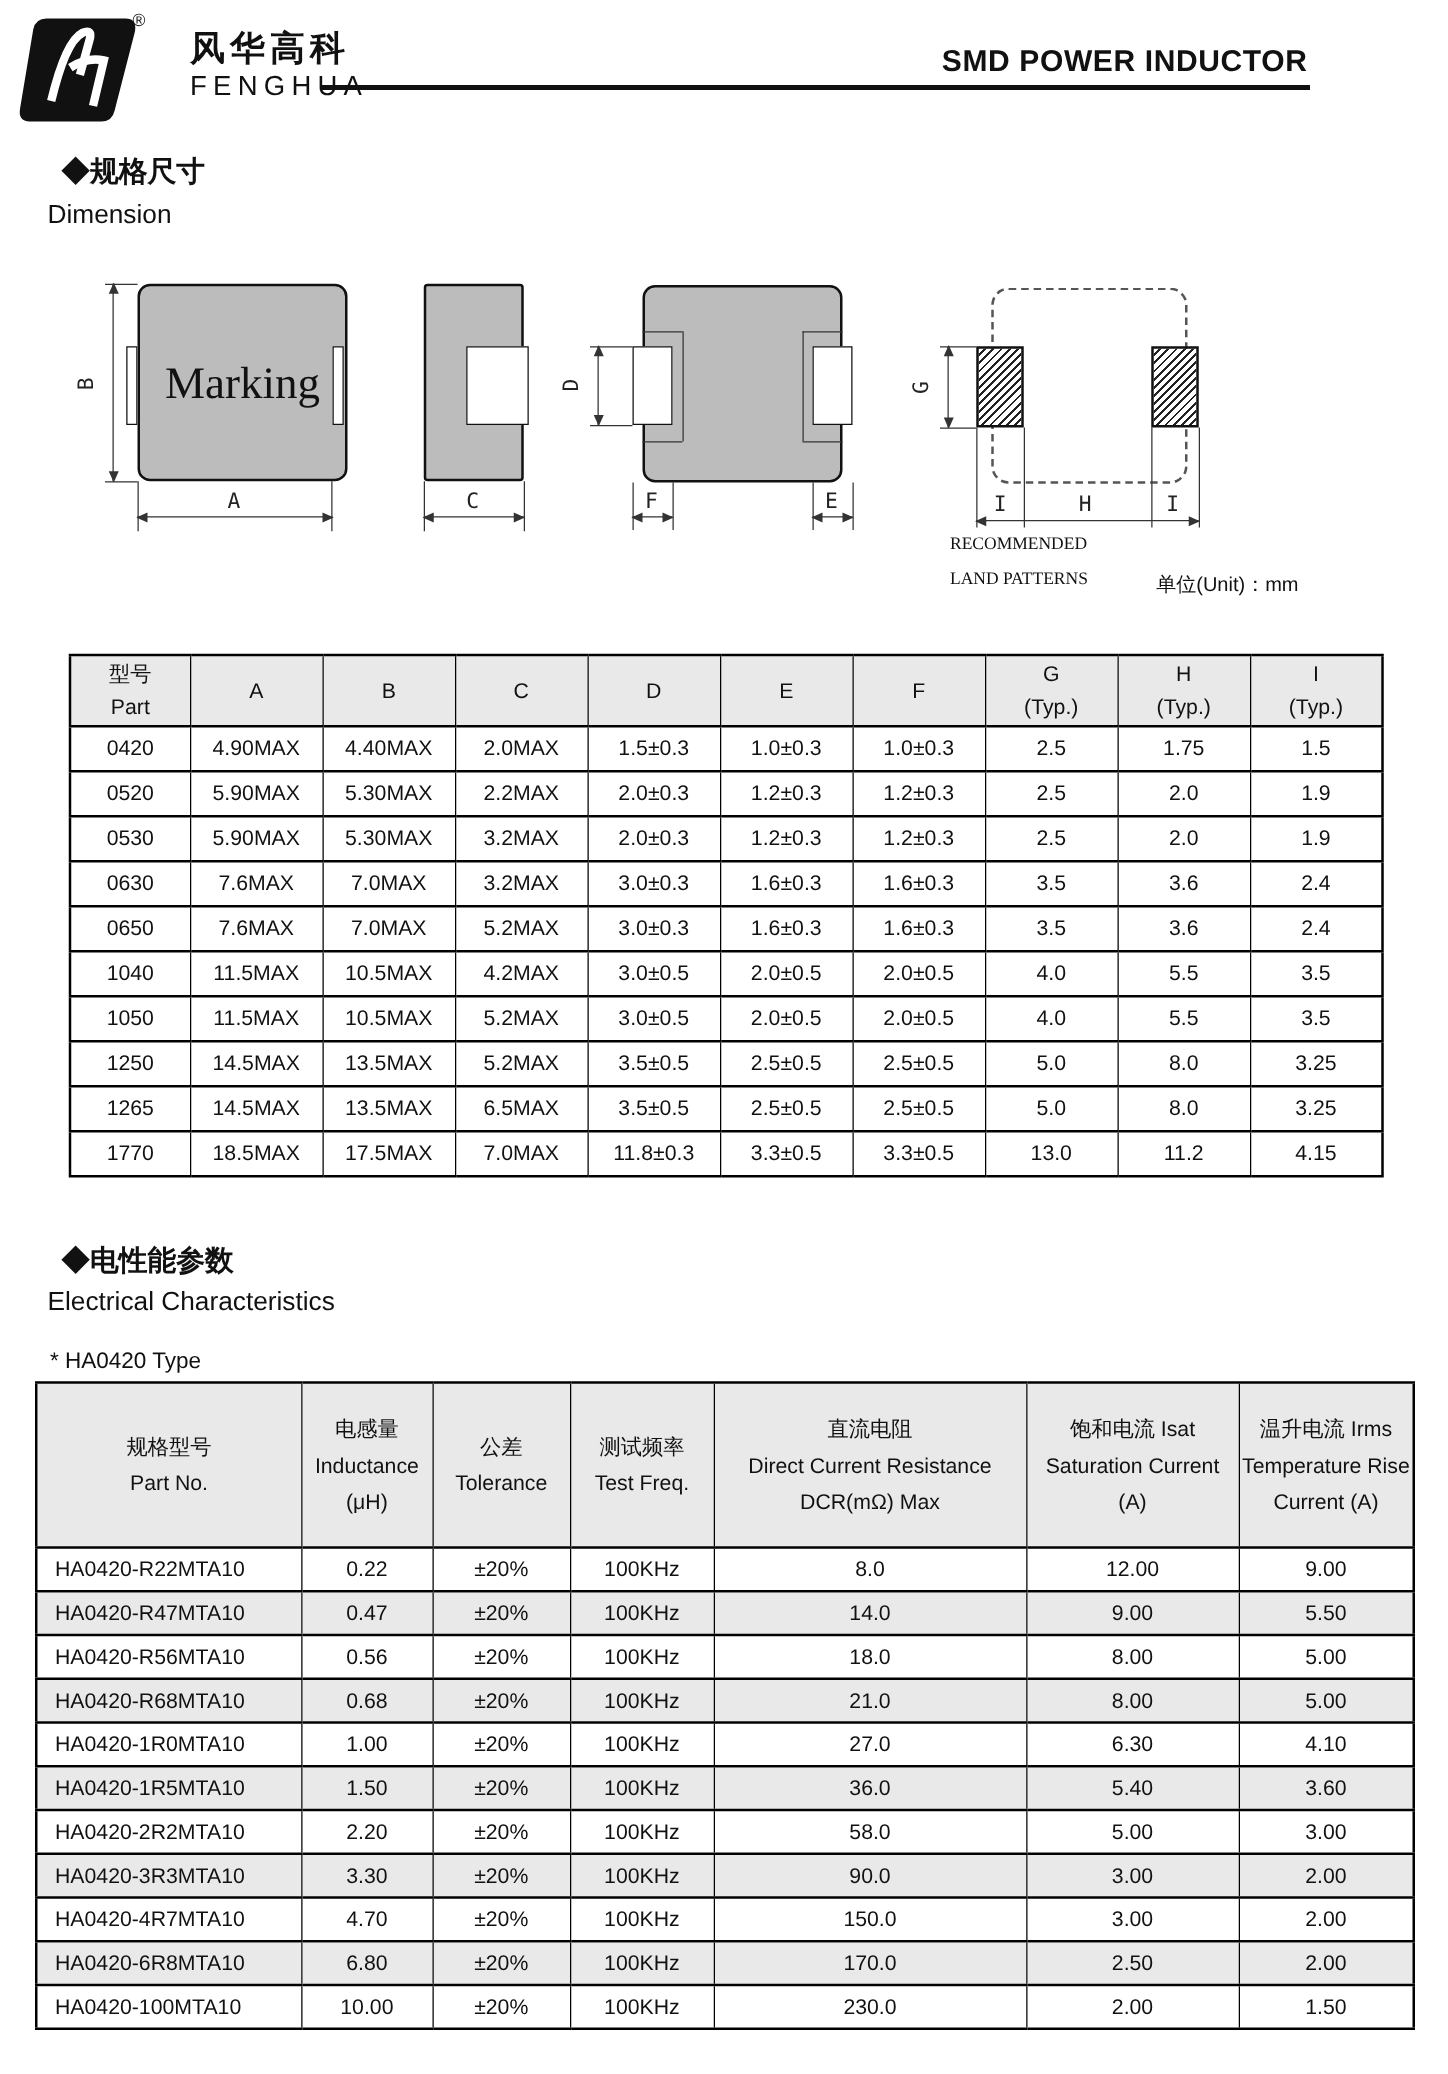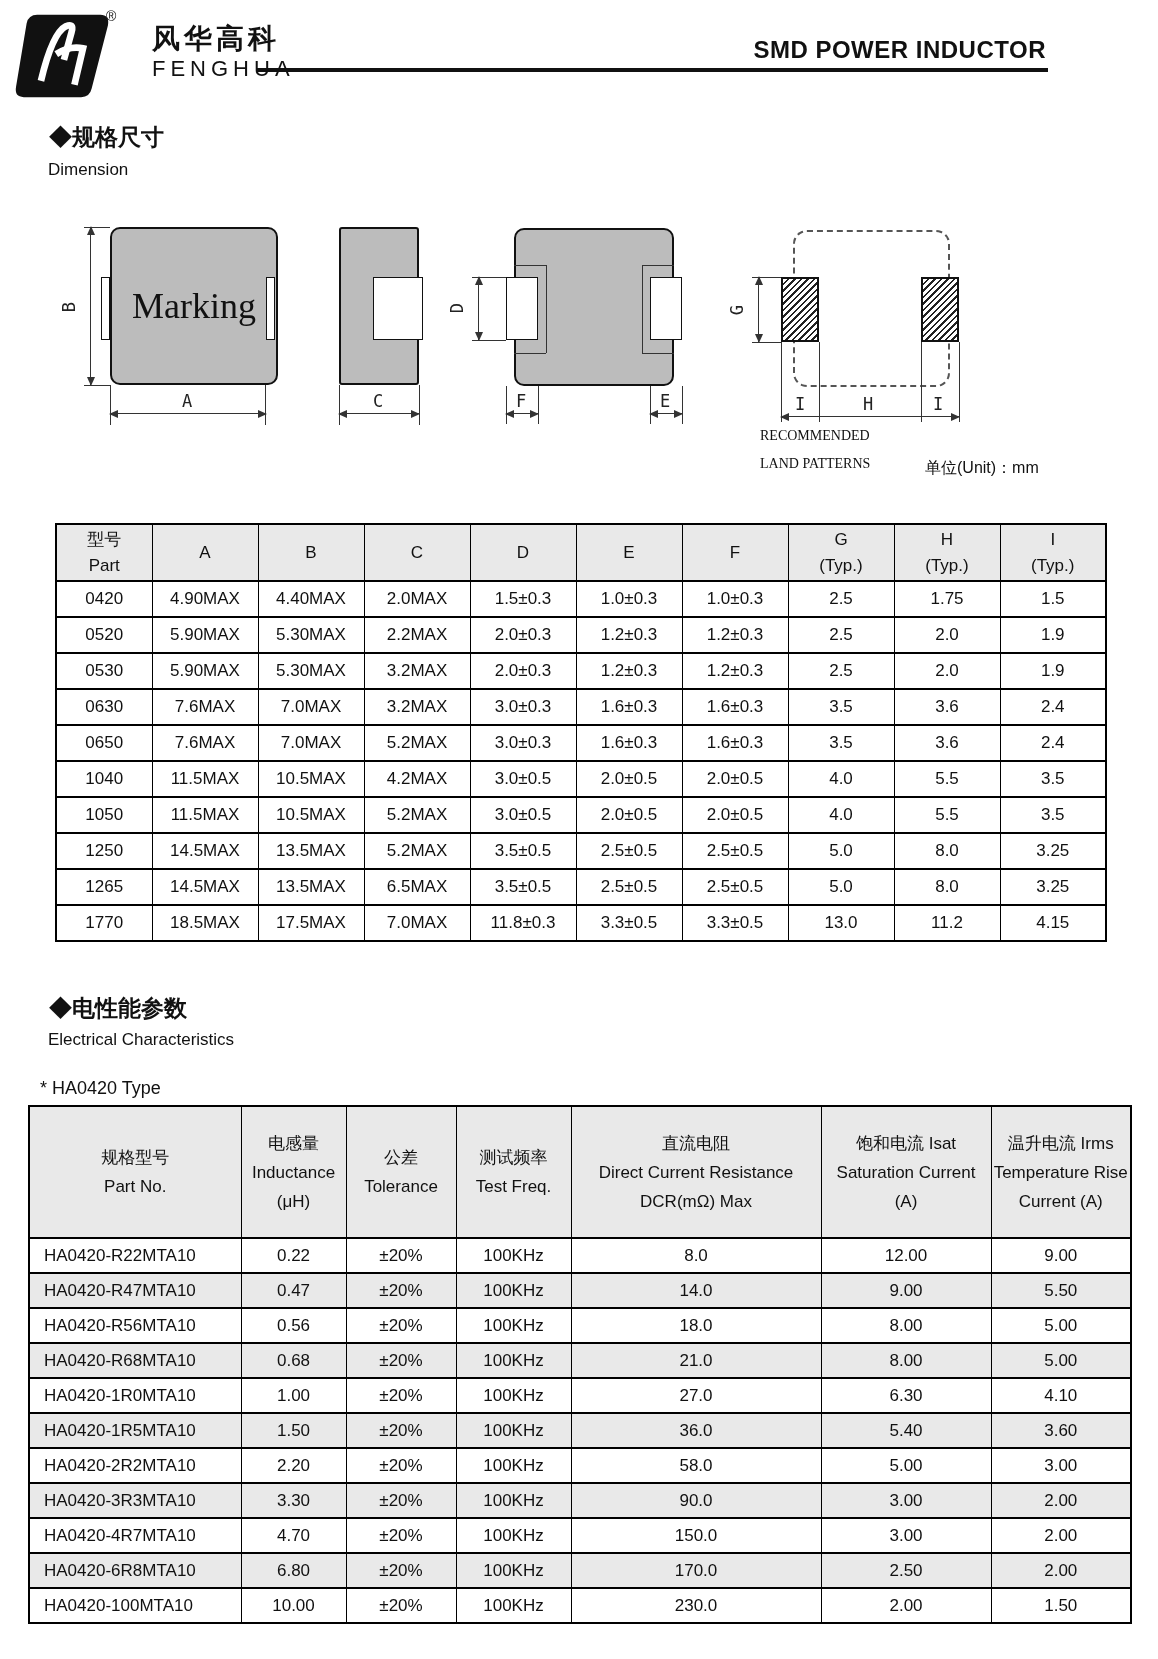--- a/index.html
+++ b/index.html
@@ -9,21 +9,21 @@
   
   .logo-svg { position:absolute; left:14px; top:12px; width:96px; height:88px; }
   .reg-mark { position:absolute; left:106px; top:8px; font-size:14px; }
   .logo-cn { position:absolute; left:152px; top:20px; font-size:28px; font-weight:bold; letter-spacing:4px; }
   .logo-en { position:absolute; left:152px; top:56px; font-size:22px; letter-spacing:5px; }
   .header-rule { position:absolute; left:256px; top:68px; width:792px; height:4px; background:#111; }
   .doc-title { position:absolute; right:112px; top:36px; font-size:24px; font-weight:bold; letter-spacing:.5px; }
 
   
   .sec-cn { position:absolute; left:20px; font-size:23px; font-weight:bold;margin-left:29px; }
-  .sec-en { position:absolute; left:48px; font-size:17px; }
+  .sec-en { position:absolute; left:38px; font-size:21px; }
   .type-note { position:absolute; left:40px; top:1078px; font-size:18px; }
 
   
   #diagrams { position:absolute; left:0; top:210px; width:1158px; height:285px; }
   .body-gray { position:absolute; background:#bcbcbc; border:2px solid #111; border-radius:10px; }
   .term { position:absolute; background:#fff; border:1px solid #111; }
   .marking { width:100%; height:100%; display:flex; align-items:center; justify-content:center;
              font-family:"Liberation Serif", serif; font-size:36px; color:#111; }
   .pad { position:absolute; border:2px solid #111;
          background:repeating-linear-gradient(135deg,#fff 0px,#fff 3px,#222 3px,#222 4.6px); }

